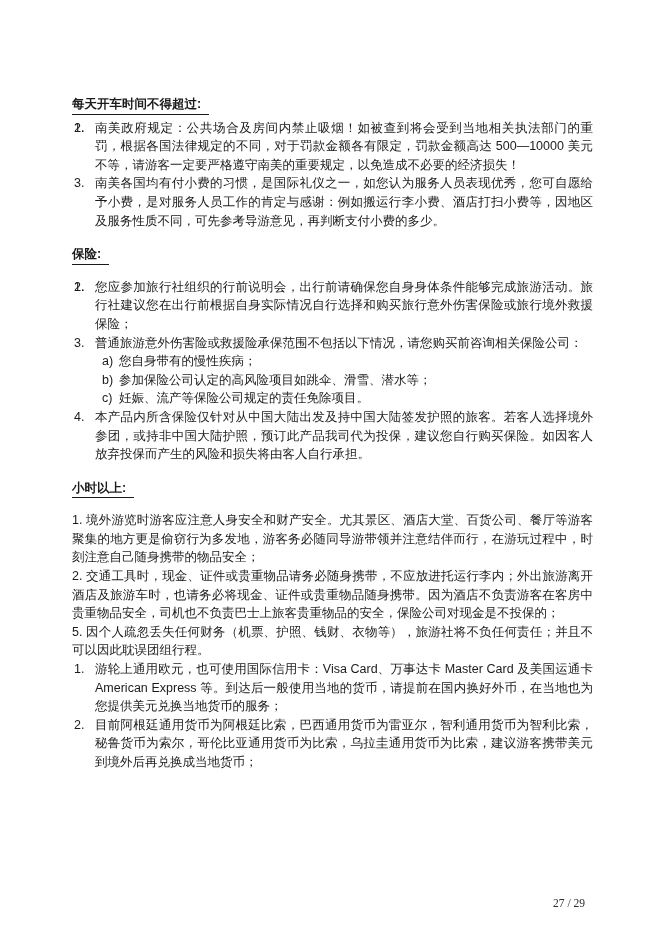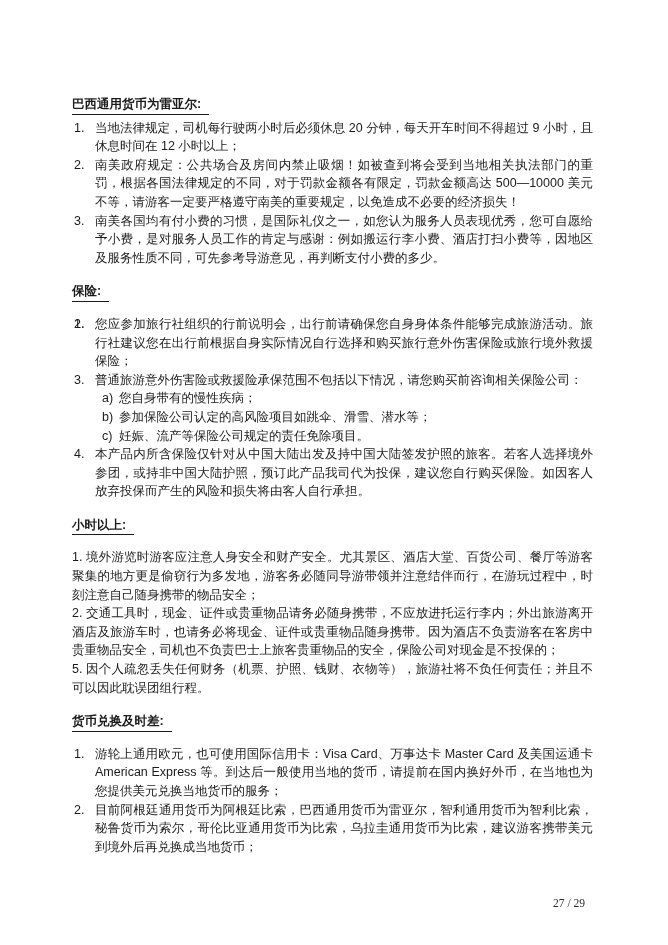--- a/index.html
+++ b/index.html
@@ -66,38 +66,37 @@
     font-size: 11.5px;
     color: #2b2b2b;
   }
 </style>
 </head>
 <body>
 
 <div class="page">
   <div class="content">
       <section class="section">
-        <div class="heading"><span class="hu">巴西通用货币为雷亚尔:</span></div>
-        <div class="li"><span class="num">1.</span><span class="txt">当地法律规定，司机每行驶两小时后必须休息 20 分钟，每天开车时间不得超过 9 小时，且休息时间在 12 小时以上；</span></div>
+        <div class="heading"><span class="hu">每天开车时间不得超过:</span></div>
+        <div class="li"><span class="num">1.</span></div>
         <div class="li"><span class="num">2.</span><span class="txt">南美政府规定：公共场合及房间内禁止吸烟！如被查到将会受到当地相关执法部门的重罚，根据各国法律规定的不同，对于罚款金额各有限定，罚款金额高达 500—10000 美元不等，请游客一定要严格遵守南美的重要规定，以免造成不必要的经济损失！</span></div>
         <div class="li"><span class="num">3.</span><span class="txt">南美各国均有付小费的习惯，是国际礼仪之一，如您认为服务人员表现优秀，您可自愿给予小费，是对服务人员工作的肯定与感谢：例如搬运行李小费、酒店打扫小费等，因地区及服务性质不同，可先参考导游意见，再判断支付小费的多少。</span></div>
       </section>
       <section class="section">
         <div class="heading gapped"><span class="hu">保险:</span></div>
         <div class="li"><span class="num">1.</span></div>
         <div class="li"><span class="num">2.</span><span class="txt">您应参加旅行社组织的行前说明会，出行前请确保您自身身体条件能够完成旅游活动。旅行社建议您在出行前根据自身实际情况自行选择和购买旅行意外伤害保险或旅行境外救援保险；</span></div>
         <div class="li"><span class="num">3.</span><span class="txt">普通旅游意外伤害险或救援险承保范围不包括以下情况，请您购买前咨询相关保险公司：</span><div class="sub"><span class="num">a)</span><span class="txt">您自身带有的慢性疾病；</span></div><div class="sub"><span class="num">b)</span><span class="txt">参加保险公司认定的高风险项目如跳伞、滑雪、潜水等；</span></div><div class="sub"><span class="num">c)</span><span class="txt">妊娠、流产等保险公司规定的责任免除项目。</span></div></div>
         <div class="li"><span class="num">4.</span><span class="txt">本产品内所含保险仅针对从中国大陆出发及持中国大陆签发护照的旅客。若客人选择境外参团，或持非中国大陆护照，预订此产品我司代为投保，建议您自行购买保险。如因客人放弃投保而产生的风险和损失将由客人自行承担。</span></div>
       </section>
       <section class="section">
         <div class="heading gapped"><span class="hu">小时以上:</span></div>
         <div class="para">1. 境外游览时游客应注意人身安全和财产安全。尤其景区、酒店大堂、百货公司、餐厅等游客聚集的地方更是偷窃行为多发地，游客务必随同导游带领并注意结伴而行，在游玩过程中，时刻注意自己随身携带的物品安全；</div>
         <div class="para">2. 交通工具时，现金、证件或贵重物品请务必随身携带，不应放进托运行李内；外出旅游离开酒店及旅游车时，也请务必将现金、证件或贵重物品随身携带。因为酒店不负责游客在客房中贵重物品安全，司机也不负责巴士上旅客贵重物品的安全，保险公司对现金是不投保的；</div>
         <div class="para">5. 因个人疏忽丢失任何财务（机票、护照、钱财、衣物等），旅游社将不负任何责任；并且不可以因此耽误团组行程。</div>
       </section>
       <section class="section">
-        <div class="heading gapped"><span class="hu">货币兑换及时差:</span></div>
         <div class="li"><span class="num">1.</span><span class="txt">游轮上通用欧元，也可使用国际信用卡：Visa Card、万事达卡 Master Card 及美国运通卡 American Express 等。到达后一般使用当地的货币，请提前在国内换好外币，在当地也为您提供美元兑换当地货币的服务；</span></div>
         <div class="li"><span class="num">2.</span><span class="txt">目前阿根廷通用货币为阿根廷比索，巴西通用货币为雷亚尔，智利通用货币为智利比索，秘鲁货币为索尔，哥伦比亚通用货币为比索，乌拉圭通用货币为比索，建议游客携带美元到境外后再兑换成当地货币；</span></div>
       </section>
     </div>
   <div class="footer">27 / 29</div>
 </div>
 
 </body></html>

